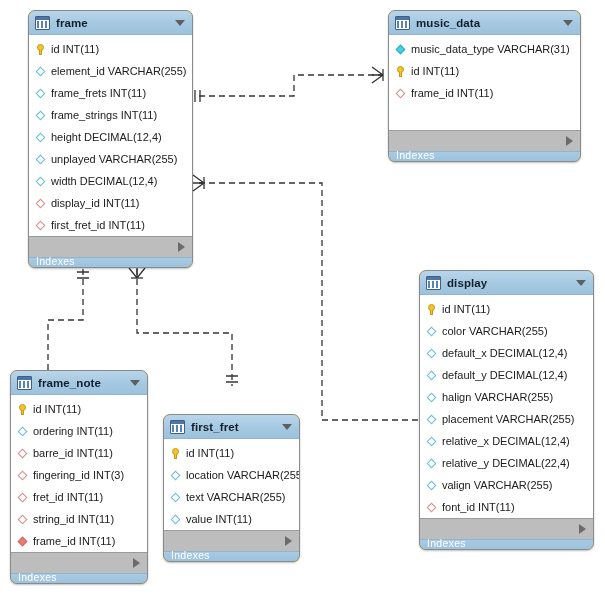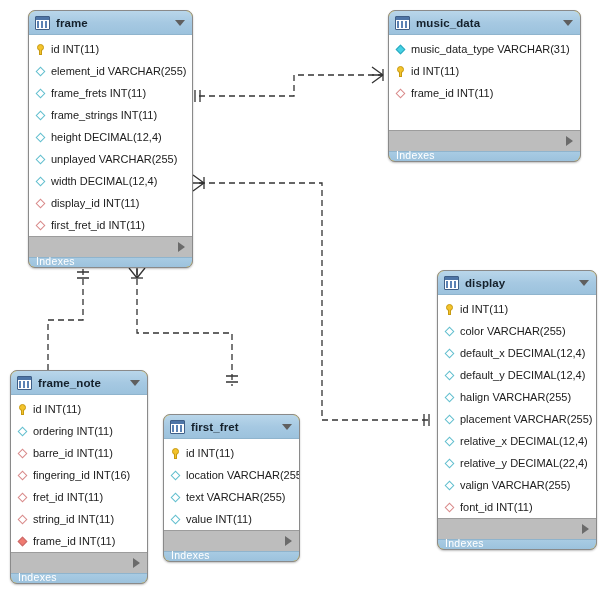--- a/index.html
+++ b/index.html
@@ -240,21 +240,21 @@
         <span class="col-label">frame_id INT(11)</span>
       </div>
     </div>
     <div class="tbl-indexes">
       <span class="idx-label">Indexes</span>
       <span class="idx-arrow"></span>
     </div>
     <div class="tbl-foot"></div>
   </div>
 
-  <div class="table-box" style="left:437px;top:270px;width:160px;">
+  <div class="table-box" style="left:419px;top:270px;width:175px;">
     <div class="tbl-header">
       <span class="tbl-icon"></span>
       <span class="tbl-name">display</span>
       <span class="tbl-caret"></span>
     </div>
     <div class="tbl-cols">
       <div class="col-row">
         <span class="ic ic-key"></span>
         <span class="col-label">id INT(11)</span>
       </div>
@@ -340,21 +340,21 @@
       <div class="col-row">
         <span class="ic ic-dia d-fk">
             <i></i>
           </span>
         <span class="col-label">barre_id INT(11)</span>
       </div>
       <div class="col-row">
         <span class="ic ic-dia d-fk">
             <i></i>
           </span>
-        <span class="col-label">fingering_id INT(16)</span>
+        <span class="col-label">fingering_id INT(3)</span>
       </div>
       <div class="col-row">
         <span class="ic ic-dia d-fk">
             <i></i>
           </span>
         <span class="col-label">fret_id INT(11)</span>
       </div>
       <div class="col-row">
         <span class="ic ic-dia d-fk">
             <i></i>

